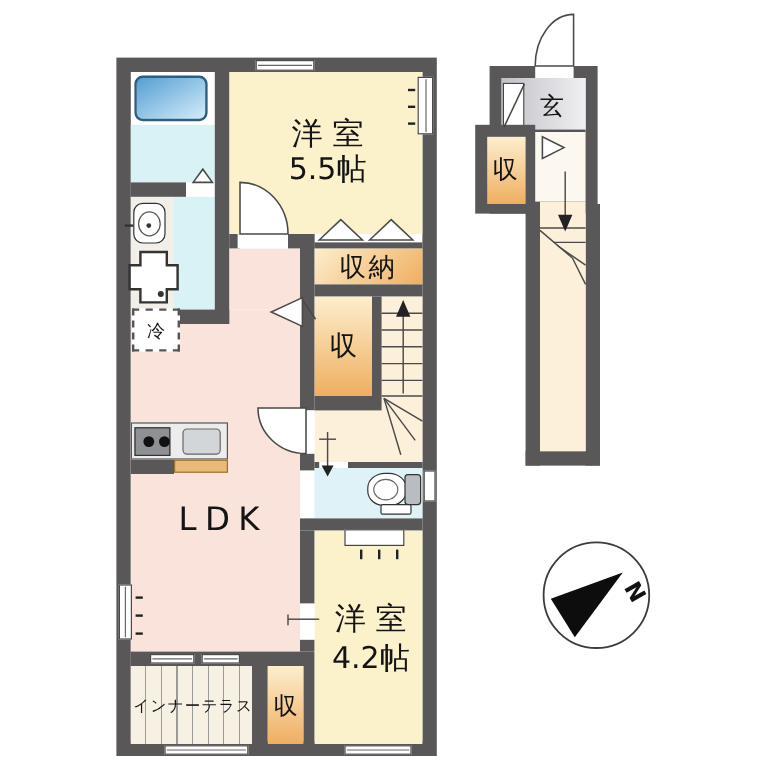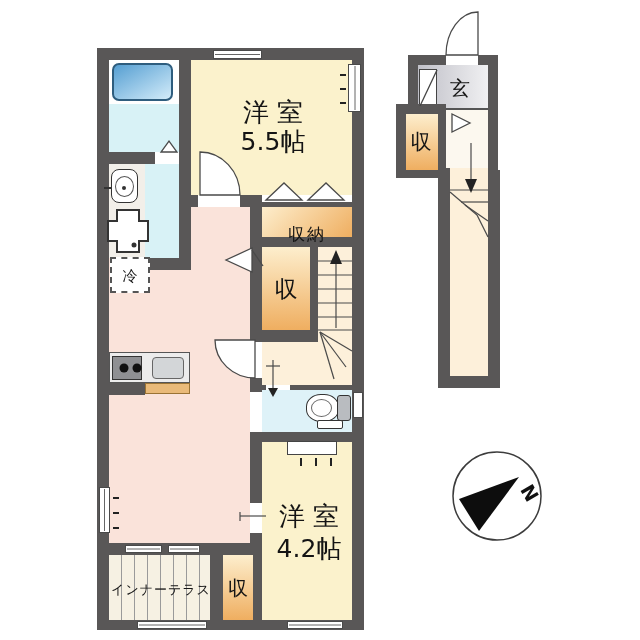--- a/index.html
+++ b/index.html
@@ -195,22 +195,23 @@
     <line x1="420" y1="106" x2="437" y2="70" stroke="#444" stroke-width="1.3"></line>
     <g>
       <circle cx="497" cy="496" r="44" fill="#fff" stroke="#3c3c3c" stroke-width="1.5"></circle>
       <polygon points="519,477 459,499 479,531" fill="#0d0d0d"></polygon>
       <text x="524" y="492" transform="rotate(60 524 487)" font-size="19" font-weight="bold" font-family="DejaVu Sans, sans-serif" fill="#111">N</text>
     </g>
   </svg>
 
   <div class="abs label" style="left:277px;top:112px;font-size:26px;letter-spacing:8px">洋室</div>
   <div class="abs label" style="left:273px;top:141px;font-size:25px">5.5帖</div>
-  <div class="abs label" style="left:307px;top:234px;font-size:17px;letter-spacing:2px">収納</div>
+  <div class="abs label" style="left:307px;top:224px;font-size:22px;letter-spacing:2px">収納</div>
   <div class="abs label" style="left:286px;top:289px;font-size:23px">収</div>
+  <div class="abs label" style="left:186px;top:433px;font-size:27px;letter-spacing:7px">LDK</div>
   <div class="abs label" style="left:313px;top:516px;font-size:26px;letter-spacing:8px">洋室</div>
   <div class="abs label" style="left:309px;top:548px;font-size:25px">4.2帖</div>
   <div class="abs label" style="left:238px;top:588px;font-size:20px">収</div>
   <div class="abs label" style="left:161px;top:589px;font-size:13px;letter-spacing:1px">インナーテラス</div>
   <div class="abs label" style="left:130px;top:276px;font-size:15px">冷</div>
   <div class="abs label" style="left:460px;top:88px;font-size:20px">玄</div>
   <div class="abs label" style="left:421px;top:142px;font-size:21px">収</div>
 </div>
 
 </body></html>

